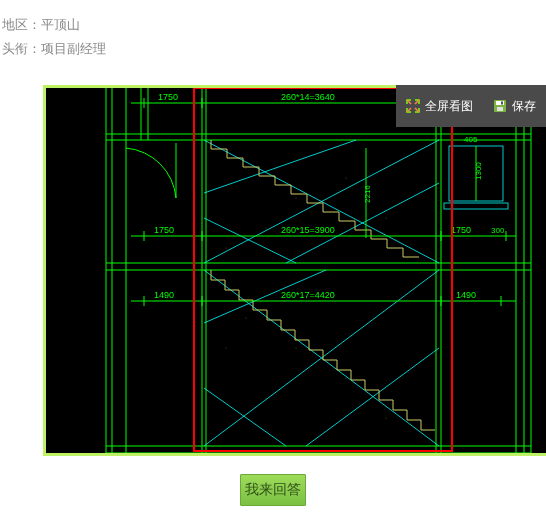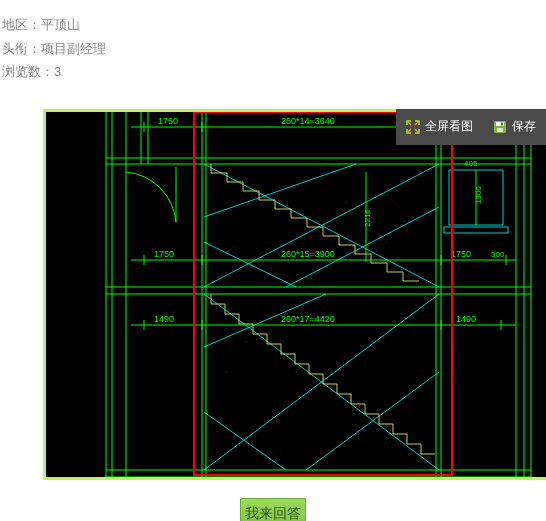--- a/index.html
+++ b/index.html
@@ -1,20 +1,20 @@
 <!DOCTYPE html>
 <html><head>
   <meta charset="utf-8">
   <style>
     * { margin: 0; padding: 0; box-sizing: border-box; }
     body { font-family: "Microsoft YaHei", Arial, sans-serif; font-size: 13px; color: #888; background: #fff; width: 546px; }
     .meta-info { padding: 15px 2px; }
     .meta-line { margin-bottom: 4px; line-height: 1.5; }
     .drawing-area { position: relative; margin-top: 8px; }
-    .toolbar { position: absolute; right: 0; top: 0; height: 36px; background: #4a4a4a; display: flex; align-items: center; z-index: 10; }
+    .toolbar { position: absolute; right: 0; top: 0; height: 42px; background: #4a4a4a; display: flex; align-items: center; z-index: 10; }
     .tool-btn { display: flex; align-items: center; gap: 5px; padding: 0 10px; height: 26px; color: #fff; font-size: 12px; cursor: pointer; }
     .icon { width: 14px; height: 14px; display: inline-flex; align-items: center; justify-content: center; }
     .icon-fullscreen svg { width: 14px; height: 14px; }
     .icon-save svg { width: 14px; height: 14px; }
     .cad-container { width: 536px; height: 371px; background: #bef264; padding: 3px; margin-left: 43px; }
     .cad-svg { width: 100%; height: 100%; background: #000; display: block; }
     .red-box { fill: none; stroke: #ff0000; stroke-width: 2; }
     .cad-green { stroke: #00ff00; stroke-width: 1; fill: none; }
     .cad-cyan { stroke: #00ffff; stroke-width: 0.8; fill: none; }
     .cad-yellow { stroke: #cccc66; stroke-width: 1; fill: none; }
@@ -25,23 +25,20 @@
   </style>
 </head>
 <body>
 
 <div class="meta-info">
   <div class="meta-line">
     <span>地区：</span><span>平顶山</span>
   </div>
   <div class="meta-line">
     <span>头衔：</span><span>项目副经理</span>
-  </div>
-  <div class="meta-line">
-    <span>浏览数：</span><span>3</span>
   </div>
 </div>
 
 <div class="drawing-area">
   <div class="toolbar">
     <div class="tool-btn">
       <span class="icon icon-fullscreen">
         <svg viewBox="0 0 14 14">
             <path d="M1 5 L1 1 L5 1 M9 1 L13 1 L13 5 M13 9 L13 13 L9 13 M5 13 L1 13 L1 9" stroke="#7cfc00" stroke-width="1.5" fill="none"></path>
             <path d="M5 5 L1 1 M9 5 L13 1 M9 9 L13 13 M5 9 L1 13" stroke="#ff7f50" stroke-width="1.5"></path>

